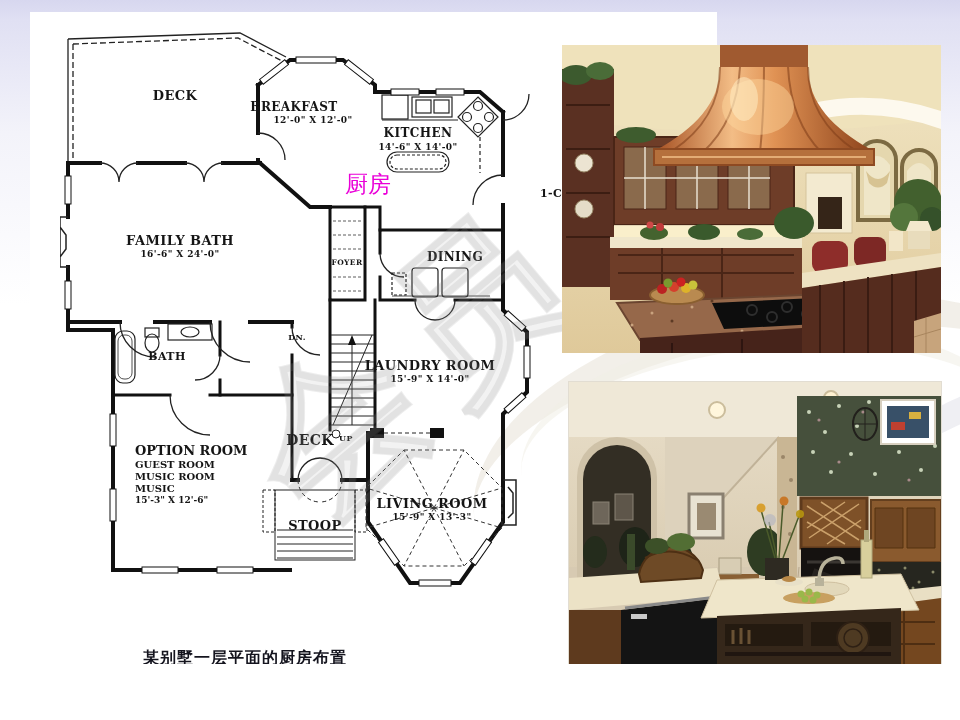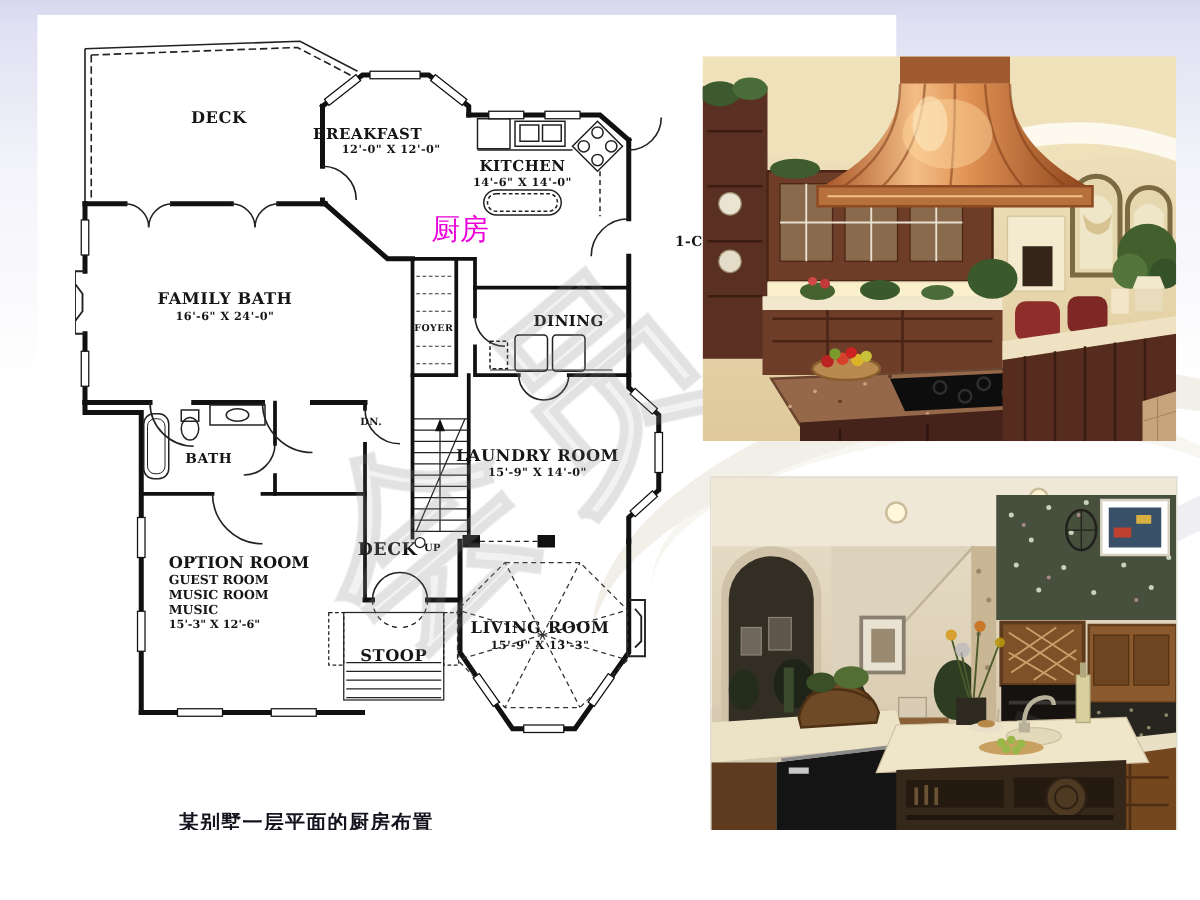--- a/index.html
+++ b/index.html
@@ -182,21 +182,21 @@
   <div>
     <div class="rl n13" style="left:175px;top:95px">DECK</div>
     <div class="rl n12" style="left:294px;top:107px">BREAKFAST</div>
     <div class="rl d9" style="left:313px;top:120px">12'-0" X 12'-0"</div>
     <div class="rl n12" style="left:418px;top:133px">KITCHEN</div>
     <div class="rl d9" style="left:418px;top:147px">14'-6" X 14'-0"</div>
     <div class="rl n13" style="left:180px;top:240px">FAMILY BATH</div>
     <div class="rl d9" style="left:180px;top:254px">16'-6" X 24'-0"</div>
     <div class="rl n7" style="left:347px;top:262px">FOYER</div>
     <div class="rl n12" style="left:455px;top:257px">DINING</div>
-    <div class="rl n11" style="left:167px;top:367px">BATH</div>
+    <div class="rl n11" style="left:167px;top:356px">BATH</div>
     <div class="rl n13" style="left:430px;top:365px">LAUNDRY ROOM</div>
     <div class="rl d9" style="left:430px;top:379px">15'-9" X 14'-0"</div>
     <div class="option-block">
       <div class="t">OPTION ROOM</div>
       <div class="s">GUEST ROOM</div>
       <div class="s">MUSIC ROOM</div>
       <div class="s">MUSIC</div>
       <div class="d">15'-3" X 12'-6"</div>
     </div>
     <div class="rl n14" style="left:310px;top:440px">DECK</div>

